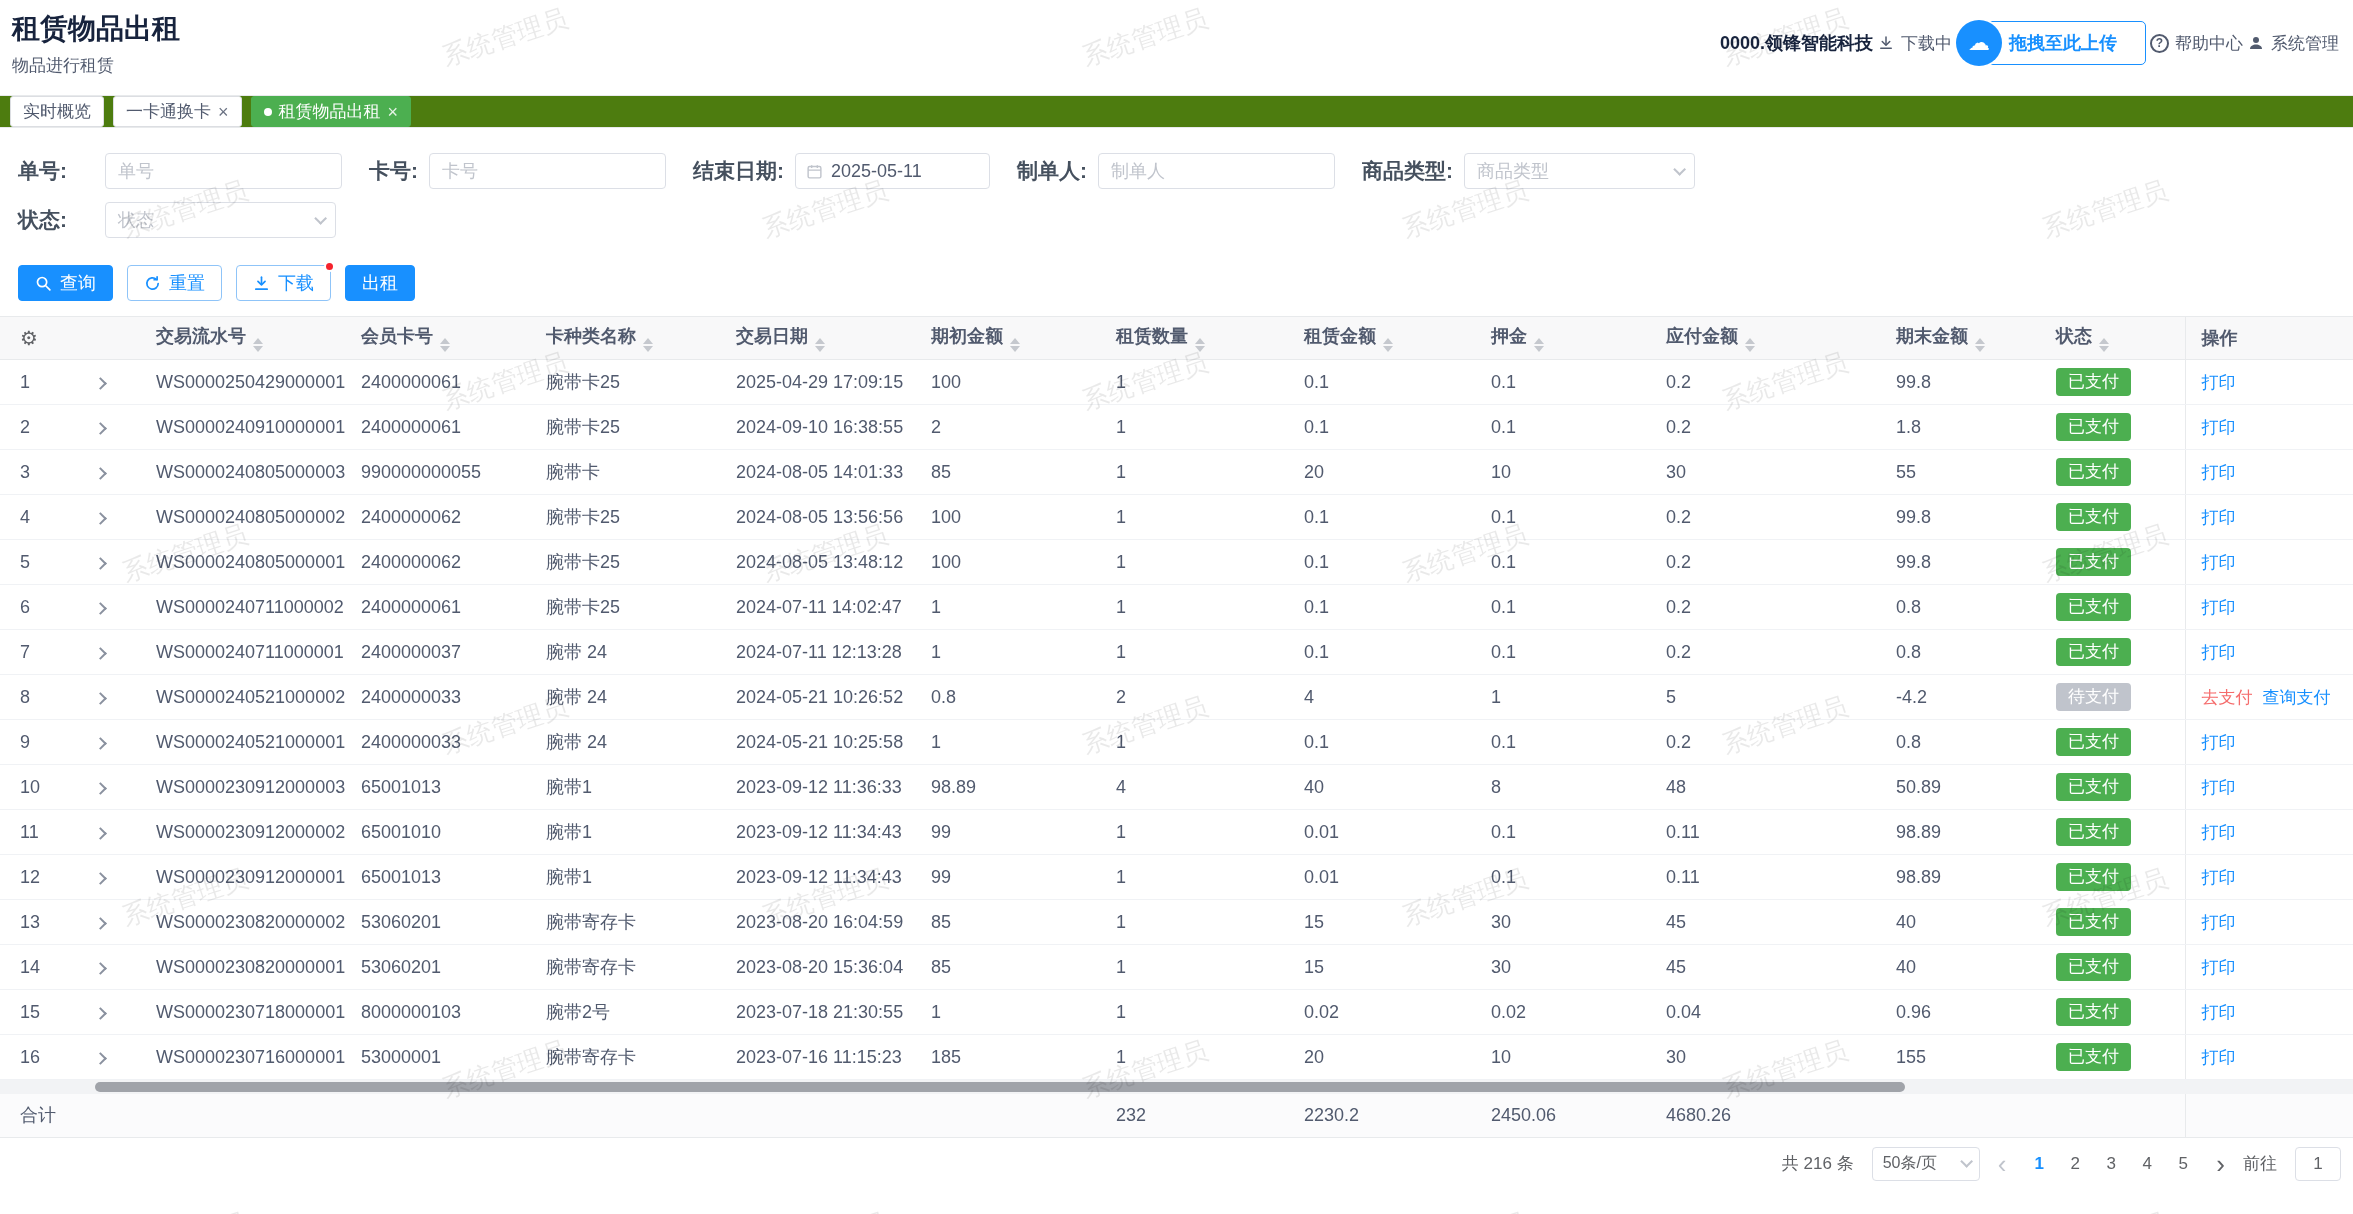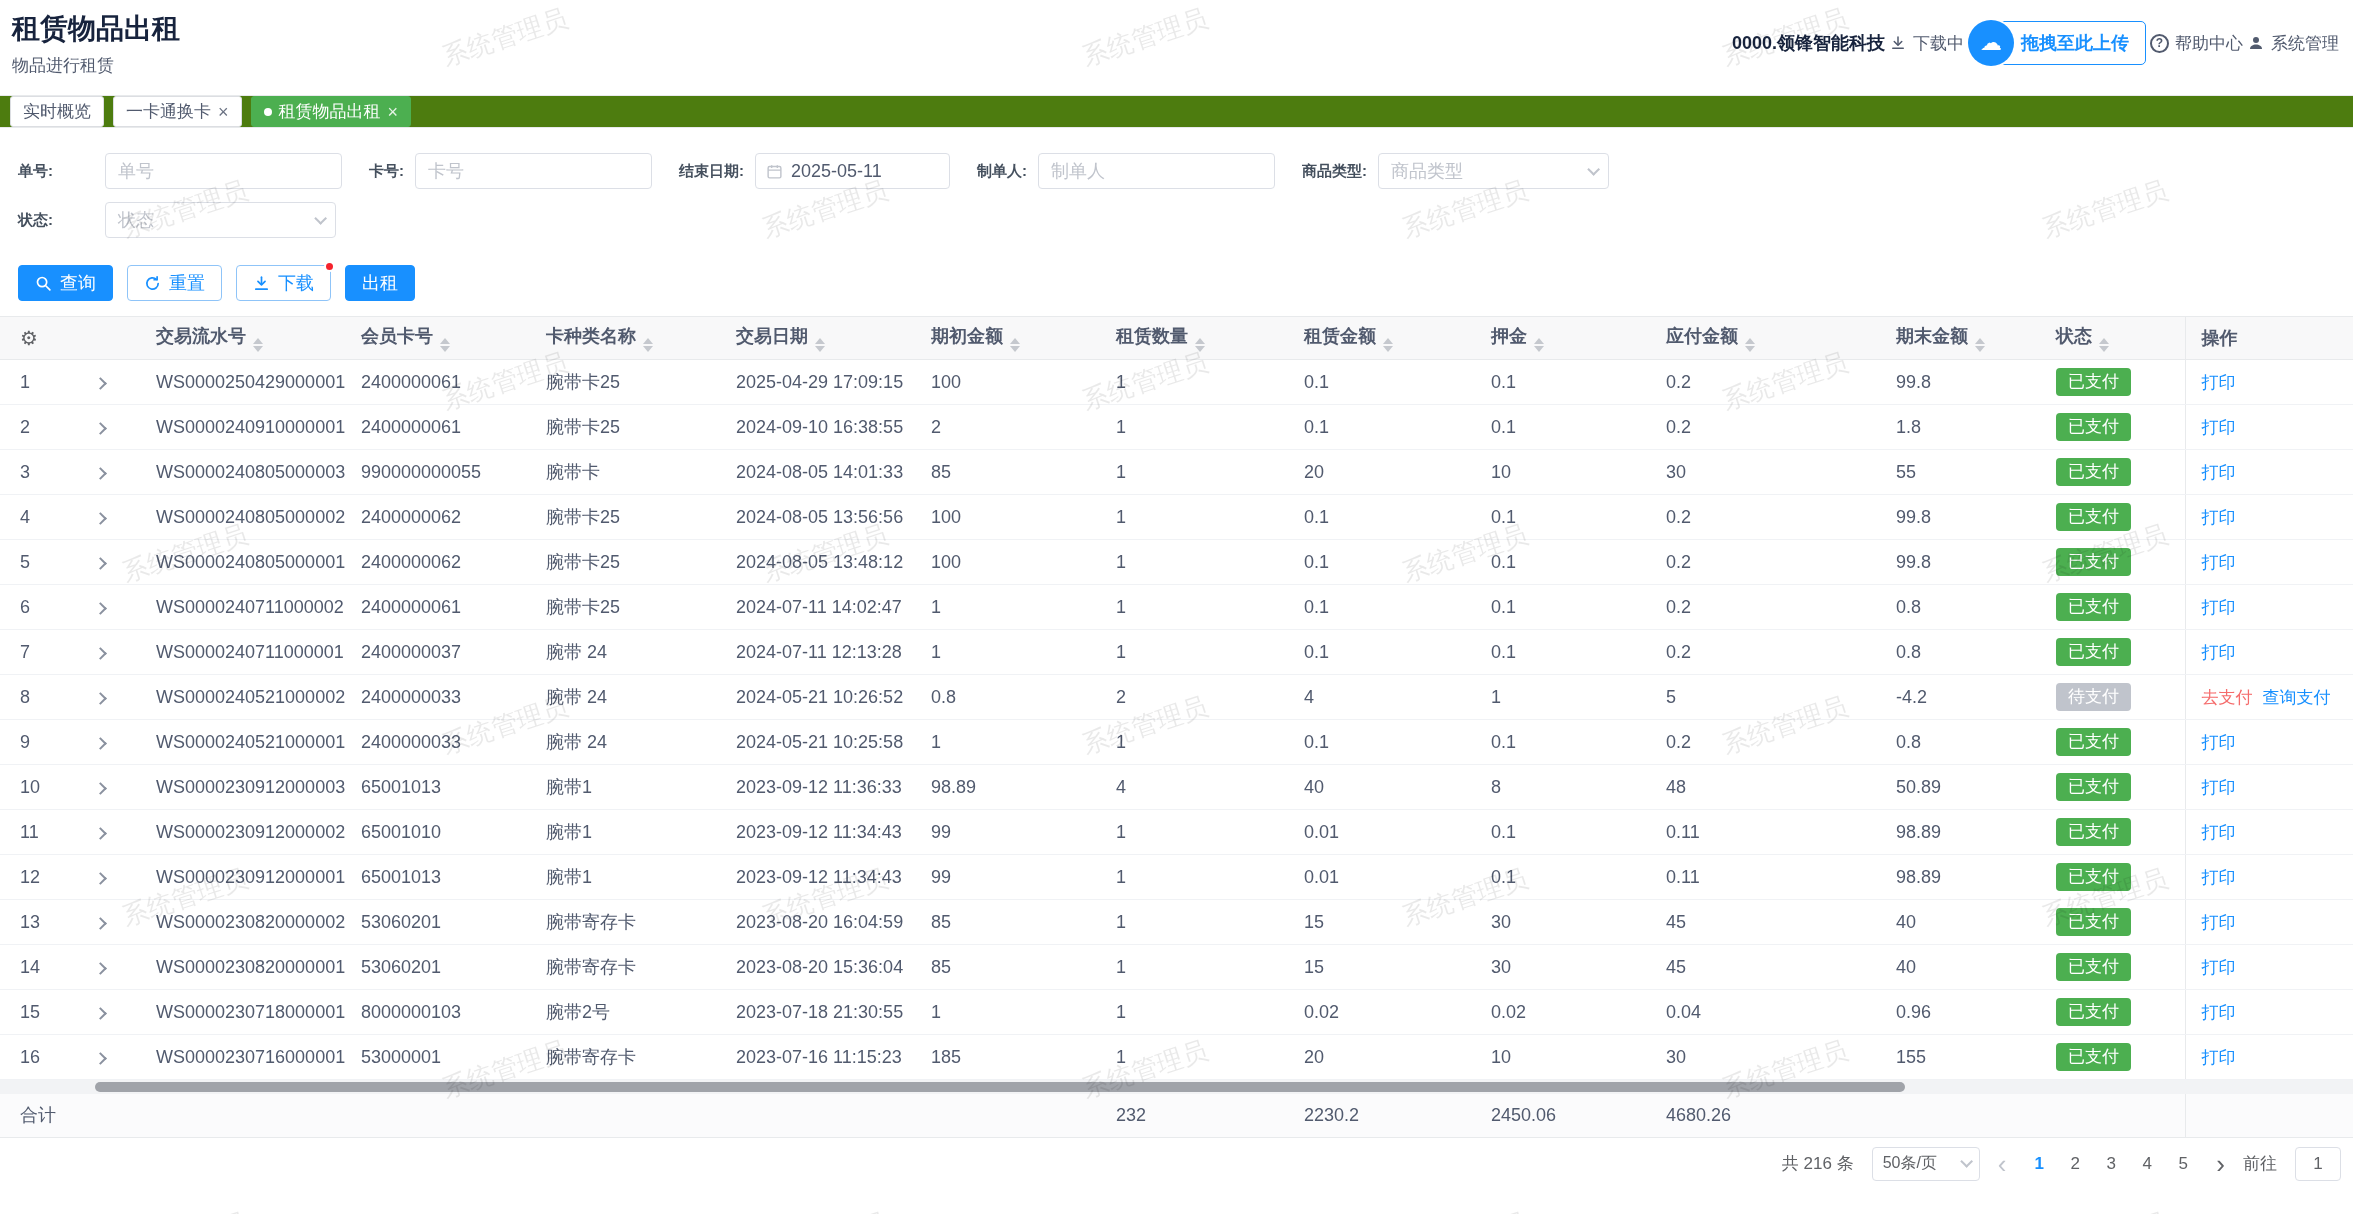--- a/index.html
+++ b/index.html
@@ -17,35 +17,35 @@
   .header { height: 95px; padding: 12px 14px 0 12px; display: flex; justify-content: space-between; align-items: flex-start; }
   .page-title { font-size: 28px; font-weight: 700; color: #17233d; line-height: 34px; }
   .page-subtitle { font-size: 17px; color: #515a6e; margin-top: 8px; }
   .header-right { display: flex; align-items: center; gap: 4px; padding-top: 8px; }
   .company { font-size: 18px; font-weight: 700; color: #17233d; white-space: nowrap; }
   .hd-item { display: inline-flex; align-items: center; gap: 6px; font-size: 17px; color: #515a6e; cursor: pointer; white-space: nowrap; }
   .hd-item.user { max-width: 92px; overflow: hidden; }
   .icon-circle { width: 19px; height: 19px; border: 2px solid #515a6e; border-radius: 50%; display: inline-flex; align-items: center; justify-content: center; font-size: 12px; font-weight: 700; color: #515a6e; flex: 0 0 auto; }
   .upload { display: flex; align-items: center; cursor: pointer; }
   .upload-circle { width: 46px; height: 46px; border-radius: 50%; background: var(--primary); color: #fff; display: flex; align-items: center; justify-content: center; font-size: 22px; position: relative; z-index: 2; box-shadow: 0 0 0 2px #fff; }
-  .upload-box { border: 1px solid var(--primary); border-radius: 5px; background: #fff; color: var(--primary); font-weight: 700; font-size: 18px; padding: 9px 16px 9px 30px; margin-left: -24px; white-space: nowrap; }
+  .upload-box { border: 1px solid var(--primary); border-radius: 5px; background: #fff; color: var(--primary); font-weight: 700; font-size: 18px; padding: 9px 28px 9px 30px; margin-left: -24px; white-space: nowrap; }
 
   
   .tab-bar { height: 33px; border-top: 1px solid #e8eaec; border-bottom: 1px solid #e8eaec; background: #4d7c0f; display: flex; align-items: center; gap: 9px; padding-left: 10px; }
   .tab { height: 31px; display: inline-flex; align-items: center; gap: 7px; padding: 0 12px; border: 1px solid #dcdee2; border-radius: 3px; background: #fff; font-size: 17px; color: #515a6e; cursor: pointer; }
   .tab.active { background: var(--success); border-color: var(--success); color: #fff; }
   .tab-dot { width: 8px; height: 8px; border-radius: 50%; background: #fff; }
   .tab-close { font-size: 18px; line-height: 1; opacity: .85; cursor: pointer; }
 
   
   .filters { padding: 25px 0 0 18px; background: #fff; }
   .f-row { display: flex; align-items: center; }
   .f-row + .f-row { margin-top: 13px; }
   .f-group { display: flex; align-items: center; margin-right: 27px; }
-  .f-label { font-size: 15px; font-weight: 700; color: #45505e; margin-right: 11px; white-space: nowrap; }
+  .f-label { font-size: 21px; font-weight: 700; color: #45505e; margin-right: 11px; white-space: nowrap; }
   .f-label.w1 { width: 76px; }
   .f-input, .f-select, .f-date { height: 36px; border: 1px solid #dcdfe6; border-radius: 4px; background: #fff; font-size: 18px; color: #515a6e; }
   input.f-input { width: 237px; padding: 0 12px; outline: none; font-family: inherit; }
   input::placeholder { color: #c0c4cc; }
   .f-date { width: 235px; display: flex; align-items: center; padding: 0 10px; gap: 8px; }
   .f-date.end { width: 195px; }
   .f-date input { border: none; outline: none; width: 100%; font-size: 18px; color: #515a6e; font-family: inherit; background: transparent; }
   .f-select { width: 231px; display: flex; align-items: center; justify-content: space-between; padding: 0 12px; cursor: pointer; }
   .f-select .ph { color: #c0c4cc; }
   .chev-d { width: 9px; height: 9px; border-right: 2px solid #c0c4cc; border-bottom: 2px solid #c0c4cc; transform: rotate(45deg) translateY(-3px); flex: 0 0 auto; }

